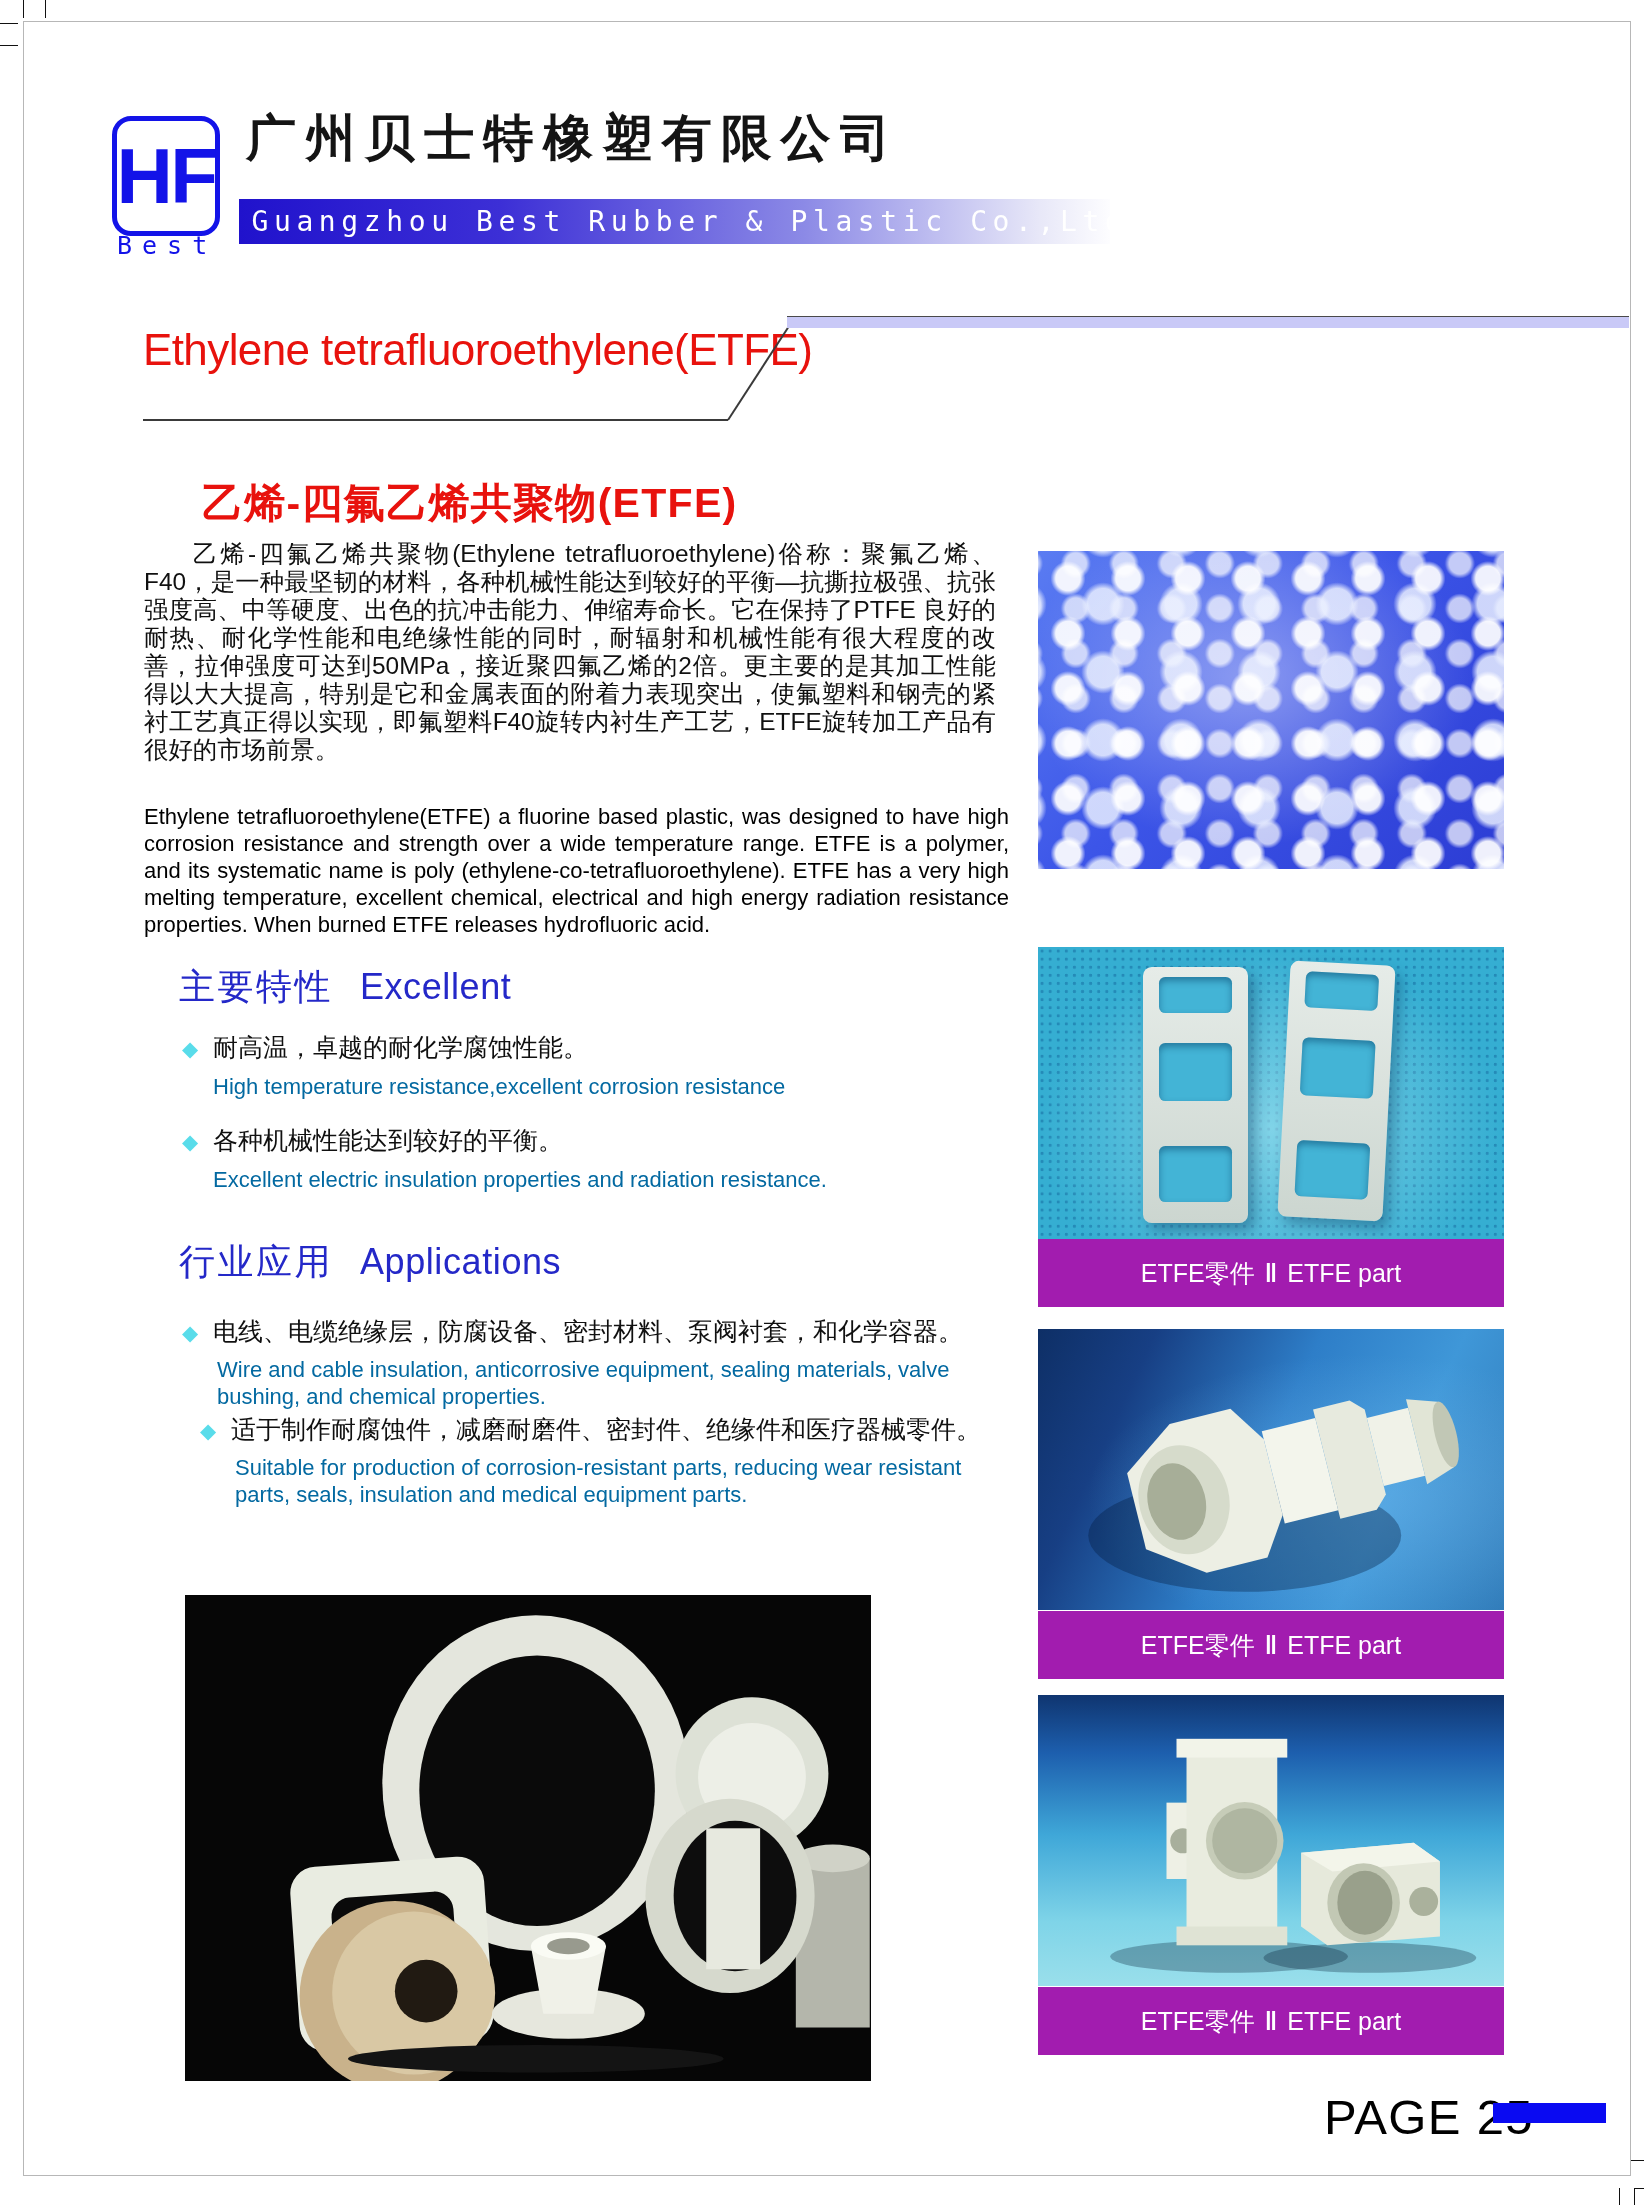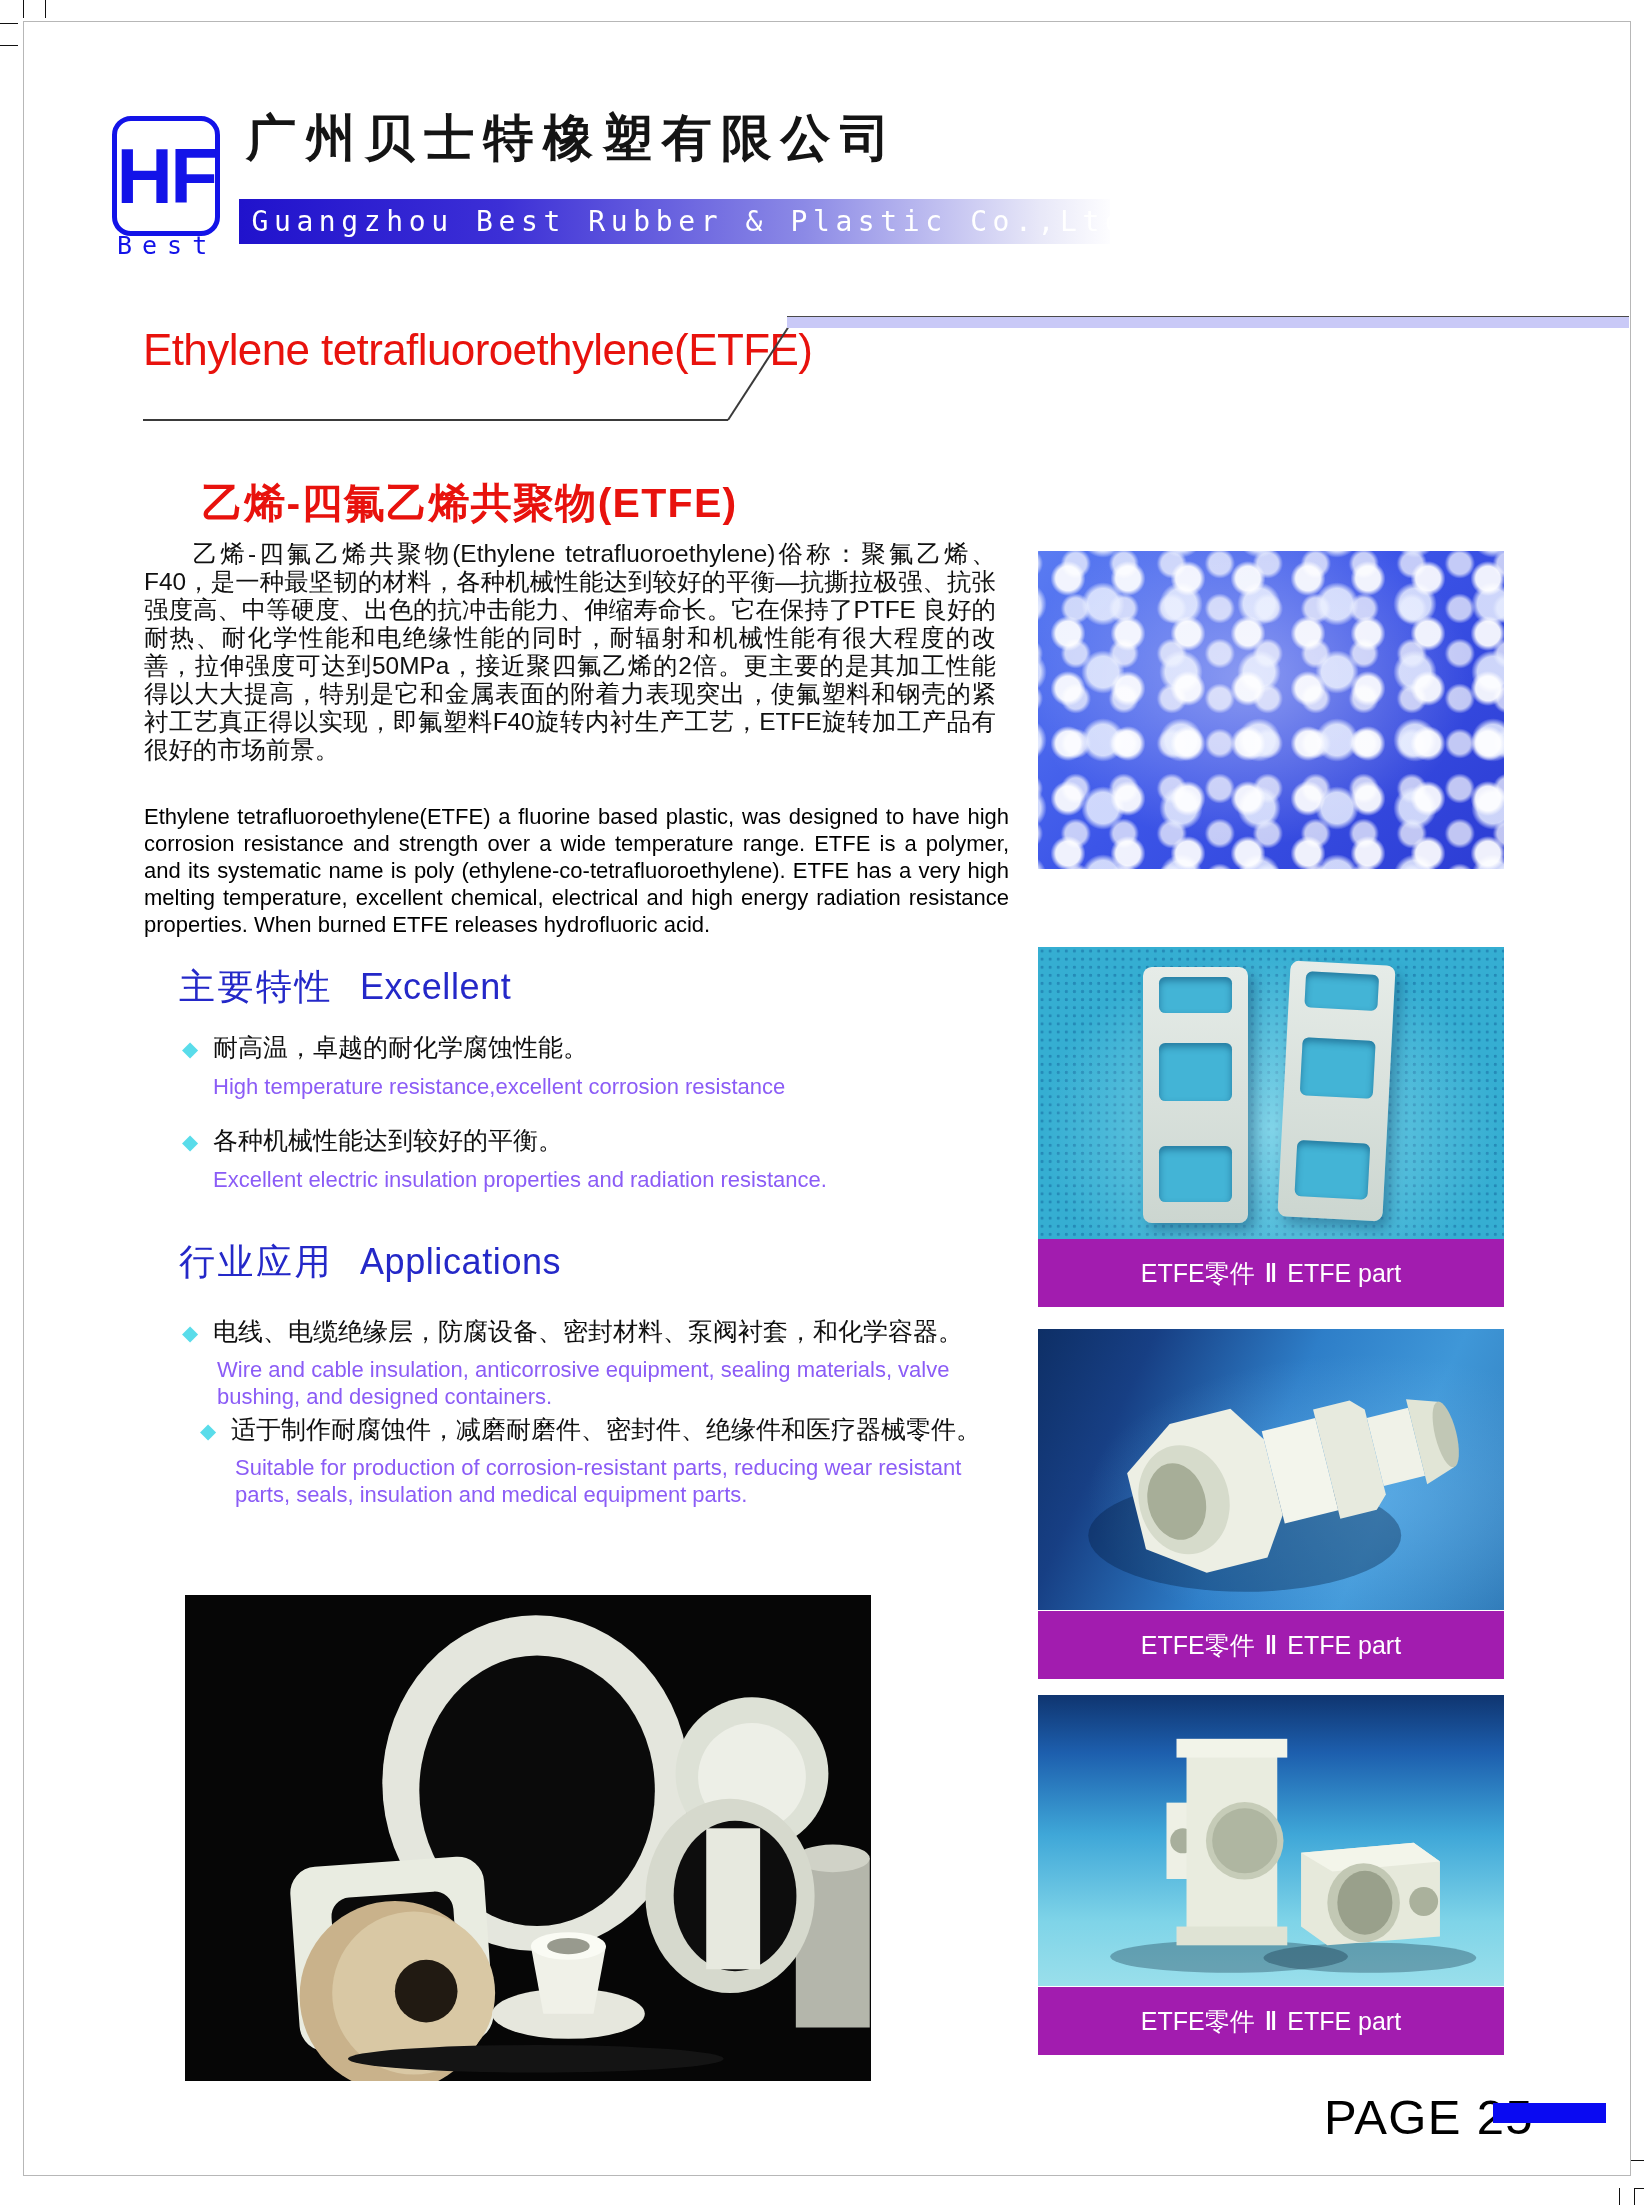--- a/index.html
+++ b/index.html
@@ -34,21 +34,21 @@
   
   .para-zh{left:144px;top:540px;width:852px;font-size:24.4px;line-height:28px;text-align:justify;
            text-indent:2em;color:#101010;}
   .para-en{left:144px;top:803px;width:865px;font-size:22px;line-height:27px;text-align:justify;color:#000;}
 
   
   .sec-head{font-size:36px;color:#2428c8;letter-spacing:0.6px;}
   .sec-head .zh{letter-spacing:2.5px;}
   .bullet-diamond{color:#59dcea;font-size:21px;width:31px;display:inline-block;}
   .li-zh{font-size:25px;color:#101010;}
-  .li-en{font-size:22px;color:#8b5cf6;line-height:27px;}
+  .li-en{font-size:22px;color:#0369a1;line-height:27px;}
 
   
   .ph{left:1038px;width:466px;overflow:hidden;}
   .pellets{top:551px;height:318px;background-color:#3d55e8;
     background-image:
       radial-gradient(ellipse at 45% 40%, rgba(255,255,255,.40) 0%, rgba(255,255,255,0) 62%),
       radial-gradient(circle, rgba(255,255,255,.92) 30%, rgba(255,255,255,0) 43%),
       radial-gradient(circle, rgba(232,238,255,.85) 30%, rgba(232,238,255,0) 42%),
       radial-gradient(circle, rgba(255,255,255,.70) 32%, rgba(255,255,255,0) 46%),
       linear-gradient(135deg,#5a7cf2 0%,#3c55e8 45%,#2c3cd4 100%);
@@ -123,21 +123,21 @@
   <span class="bullet-diamond">◆</span><span class="li-zh">各种机械性能达到较好的平衡。</span>
   <div class="li-en" style="margin:8.8px 0 0 31px;">Excellent electric insulation properties and radiation resistance.</div>
 </div>
 
 <div class="abs sec-head" style="left:179px;top:1238px;">
   <span class="zh">行业应用</span>
   <span style="margin-left:16.3px;">Applications</span>
 </div>
 <div class="abs" style="left:182px;top:1315px;width:815px;">
   <span class="bullet-diamond">◆</span><span class="li-zh">电线、电缆绝缘层，防腐设备、密封材料、泵阀衬套，和化学容器。</span>
-  <div class="li-en" style="margin:7.5px 0 0 35px;width:758px;">Wire and cable insulation, anticorrosive equipment, sealing materials, valve bushing, and designed containers.</div>
+  <div class="li-en" style="margin:7.5px 0 0 35px;width:758px;">Wire and cable insulation, anticorrosive equipment, sealing materials, valve bushing, and chemical properties.</div>
 </div>
 <div class="abs" style="left:200px;top:1413px;width:815px;">
   <span class="bullet-diamond">◆</span><span class="li-zh">适于制作耐腐蚀件，减磨耐磨件、密封件、绝缘件和医疗器械零件。</span>
   <div class="li-en" style="margin:7.5px 0 0 35px;width:746px;">Suitable for production of corrosion-resistant parts, reducing wear resistant parts, seals, insulation and medical equipment parts.</div>
 </div>
 
 <div class="abs dark-photo">
   <svg width="686" height="486" viewBox="0 0 1095 775">
     <rect x="0" y="0" width="1095" height="775" fill="#060606"></rect>
 

